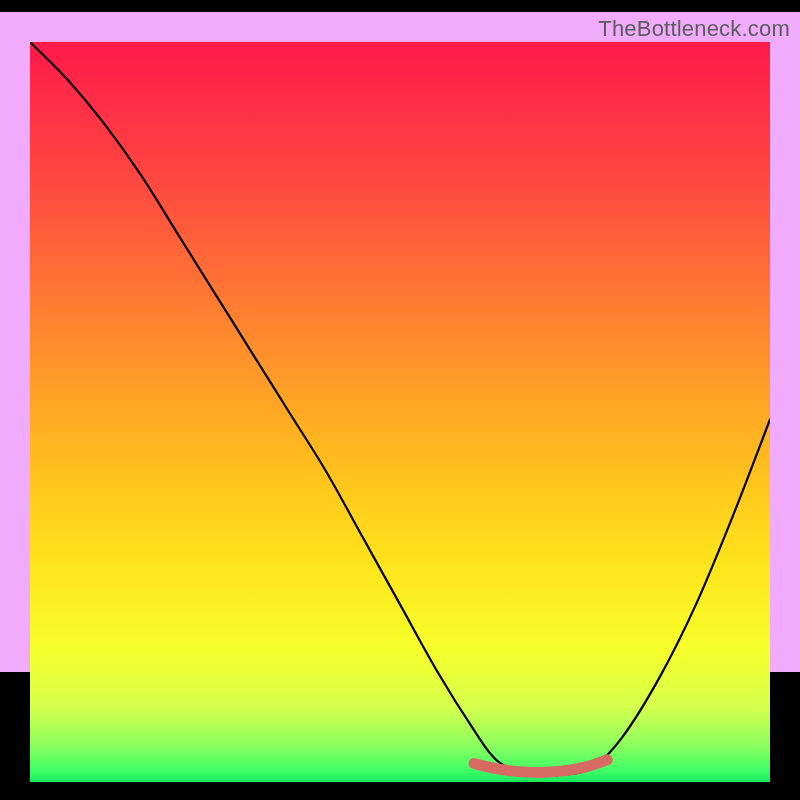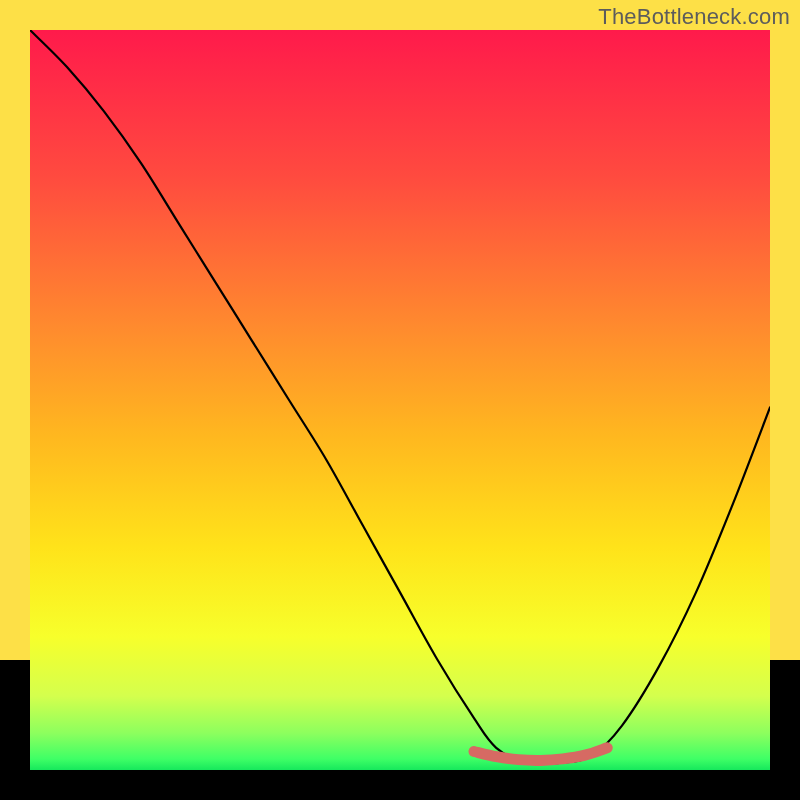--- a/index.html
+++ b/index.html
@@ -5,25 +5,25 @@
   html, body {
     margin: 0;
     padding: 0;
     width: 800px;
     height: 800px;
     background: #000;
     overflow: hidden;
   }
   .frame {
     position: absolute;
-    top: 0;
+    top: 12px;
     left: 0;
     width: 800px;
     height: 660px;
-    background: #fde047;
+    background: #f0abfc;
   }
   .watermark {
     position: absolute;
     top: 4px;
     right: 10px;
     font-family: Arial, Helvetica, sans-serif;
     font-size: 22px;
     color: #5c5c5c;
     letter-spacing: 0.2px;
     font-weight: 400;

